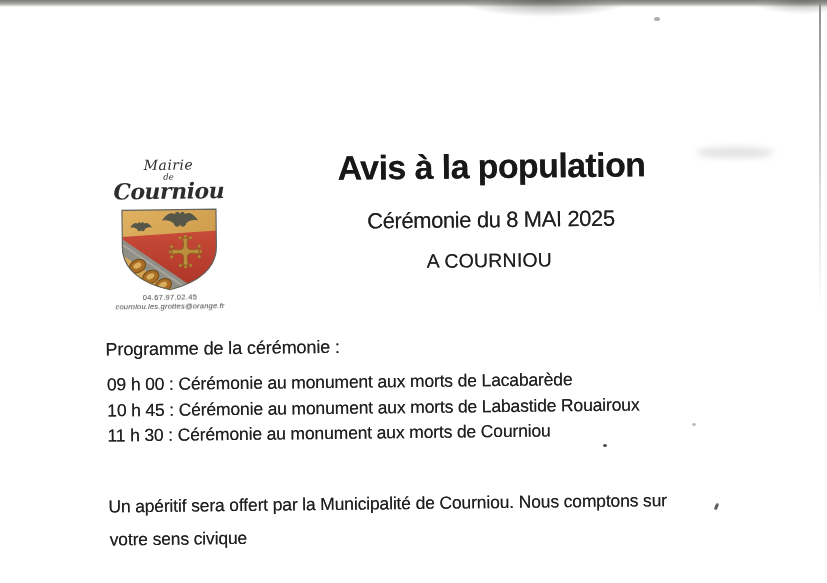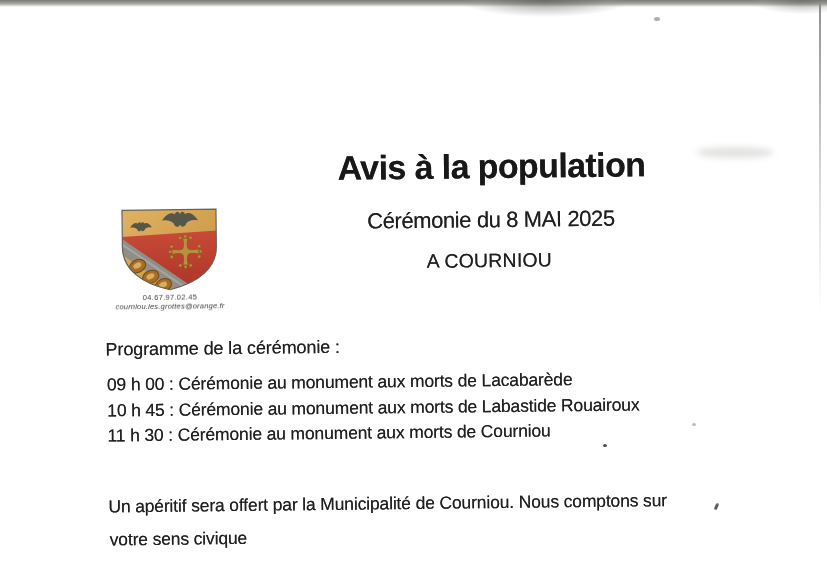--- a/index.html
+++ b/index.html
@@ -62,20 +62,25 @@
   <div class="scan-blob2"></div>
   <div class="scan-edge-right"></div>
   <div class="speck-a"></div>
   <div class="speck-b"></div>
   <div class="speck-c"></div>
   <div class="speck-d"></div>
   <div class="smudge-title"></div>
 
   <div class="content">
 
+    <div class="abs logo-script">
+      <div class="logo-line1">Mairie</div>
+      <div class="logo-line2">de</div>
+      <div class="logo-line3">Courniou</div>
+    </div>
 
     <svg class="shield" viewBox="0 0 104 86">
       <defs>
         <linearGradient id="gGold" x1="0" y1="0" x2="1" y2="1">
           <stop offset="0" stop-color="#e2b364"></stop>
             <stop offset="1" stop-color="#c2913f"></stop>
         </linearGradient>
         <linearGradient id="gRed" x1="0" y1="0" x2="0" y2="1">
           <stop offset="0" stop-color="#c94a38"></stop>
             <stop offset="1" stop-color="#a93326"></stop>

